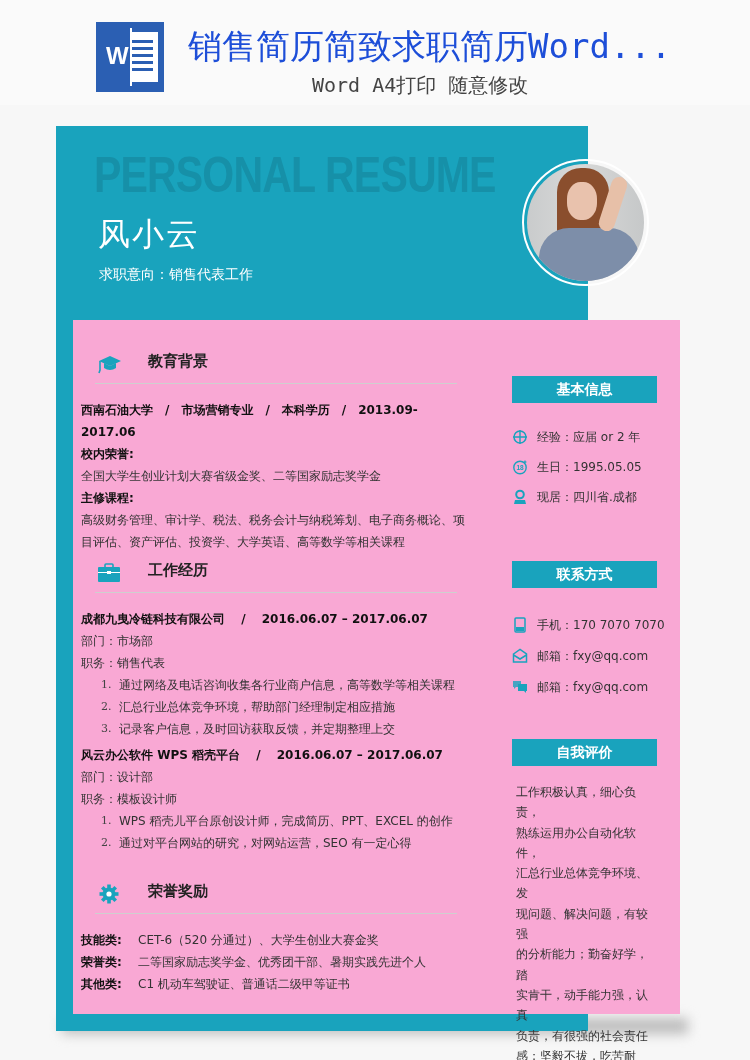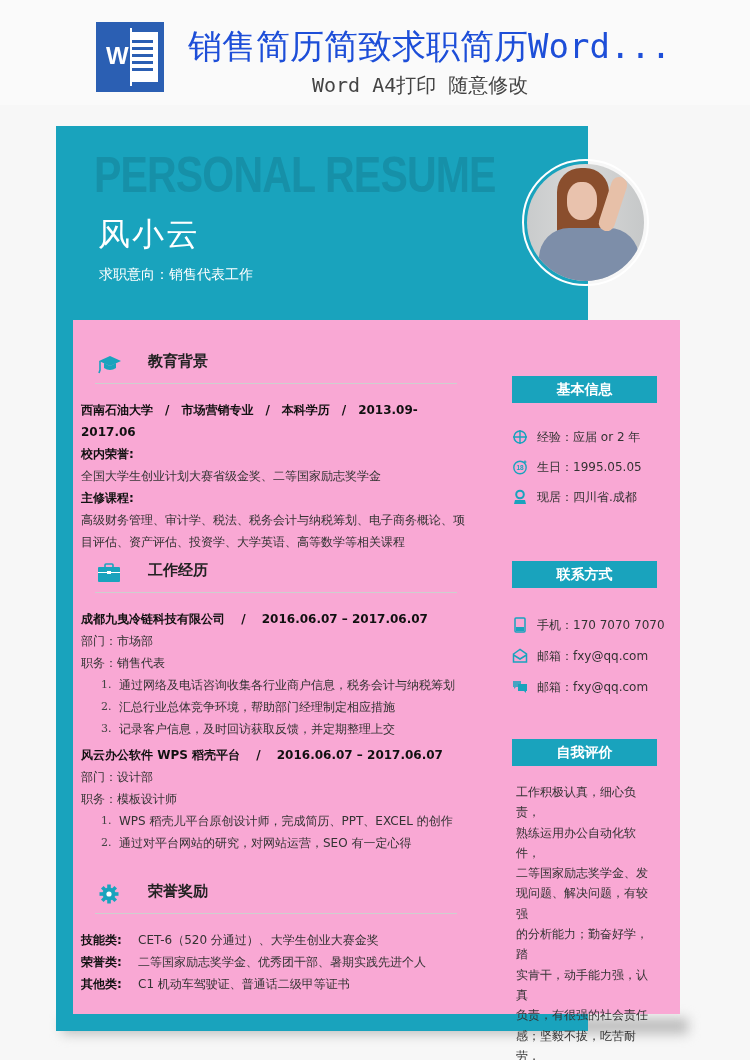--- a/index.html
+++ b/index.html
@@ -175,21 +175,21 @@
       </svg>
       <span class="title">工作经历</span>
     </div>
     <div class="block" style="top:288px">
       <div class="b">成都九曳冷链科技有限公司　 /　 2016.06.07 – 2017.06.07</div>
       <div>部门：市场部</div>
       <div>职务：销售代表</div>
       <div class="list">
         <div class="row">
             <span class="num">1.</span>
-            <span>通过网络及电话咨询收集各行业商户信息，税务会计与纳税筹划</span>
+            <span>通过网络及电话咨询收集各行业商户信息，高等数学等相关课程</span>
           </div>
         <div class="row">
             <span class="num">2.</span>
             <span>汇总行业总体竞争环境，帮助部门经理制定相应措施</span>
           </div>
         <div class="row">
             <span class="num">3.</span>
             <span>记录客户信息，及时回访获取反馈，并定期整理上交</span>
           </div>
       </div>
@@ -282,21 +282,21 @@
         <path d="M1,2 H9 V8 H4 L2,10 V8 H1 Z" fill="#19a3bd" opacity="0.8"></path>
         <path d="M6,5 H15 V12 H14 V14 L12,12 H6 Z" fill="#19a3bd"></path>
       </svg>
       <span>邮箱：fxy@qq.com</span>
     </div>
 
     <div class="rhead" style="top:419px">自我评价</div>
     <div class="selfeval">
       <div>工作积极认真，细心负责，</div>
       <div>熟练运用办公自动化软件，</div>
-      <div>二等国家励志奖学金、发</div>
+      <div>汇总行业总体竞争环境、发</div>
       <div>现问题、解决问题，有较强</div>
       <div>的分析能力；勤奋好学，踏</div>
       <div>实肯干，动手能力强，认真</div>
       <div>负责，有很强的社会责任</div>
       <div>感；坚毅不拔，吃苦耐劳，</div>
 
     </div>
   </div>
 </div>
 

